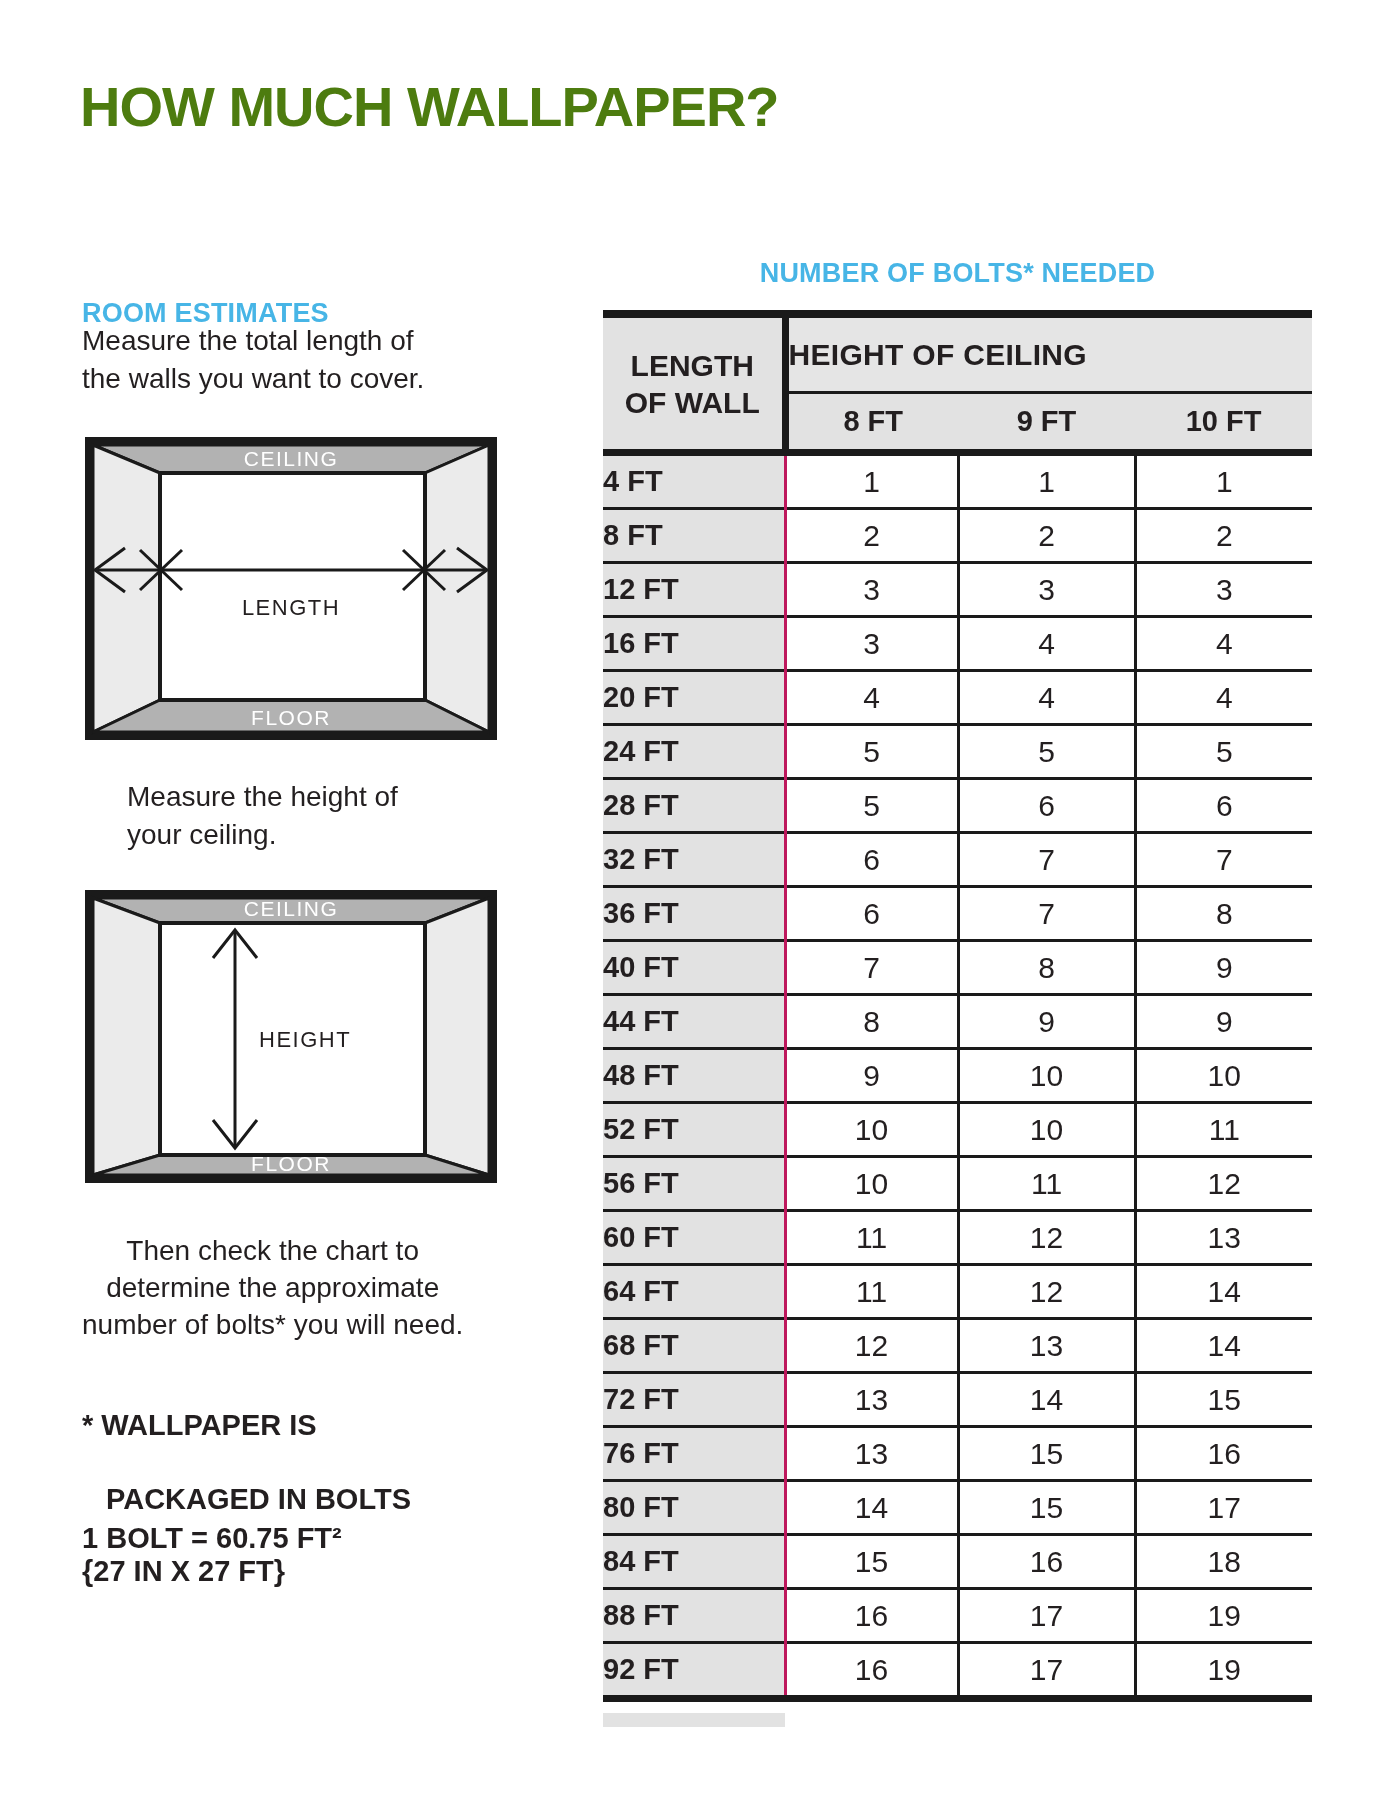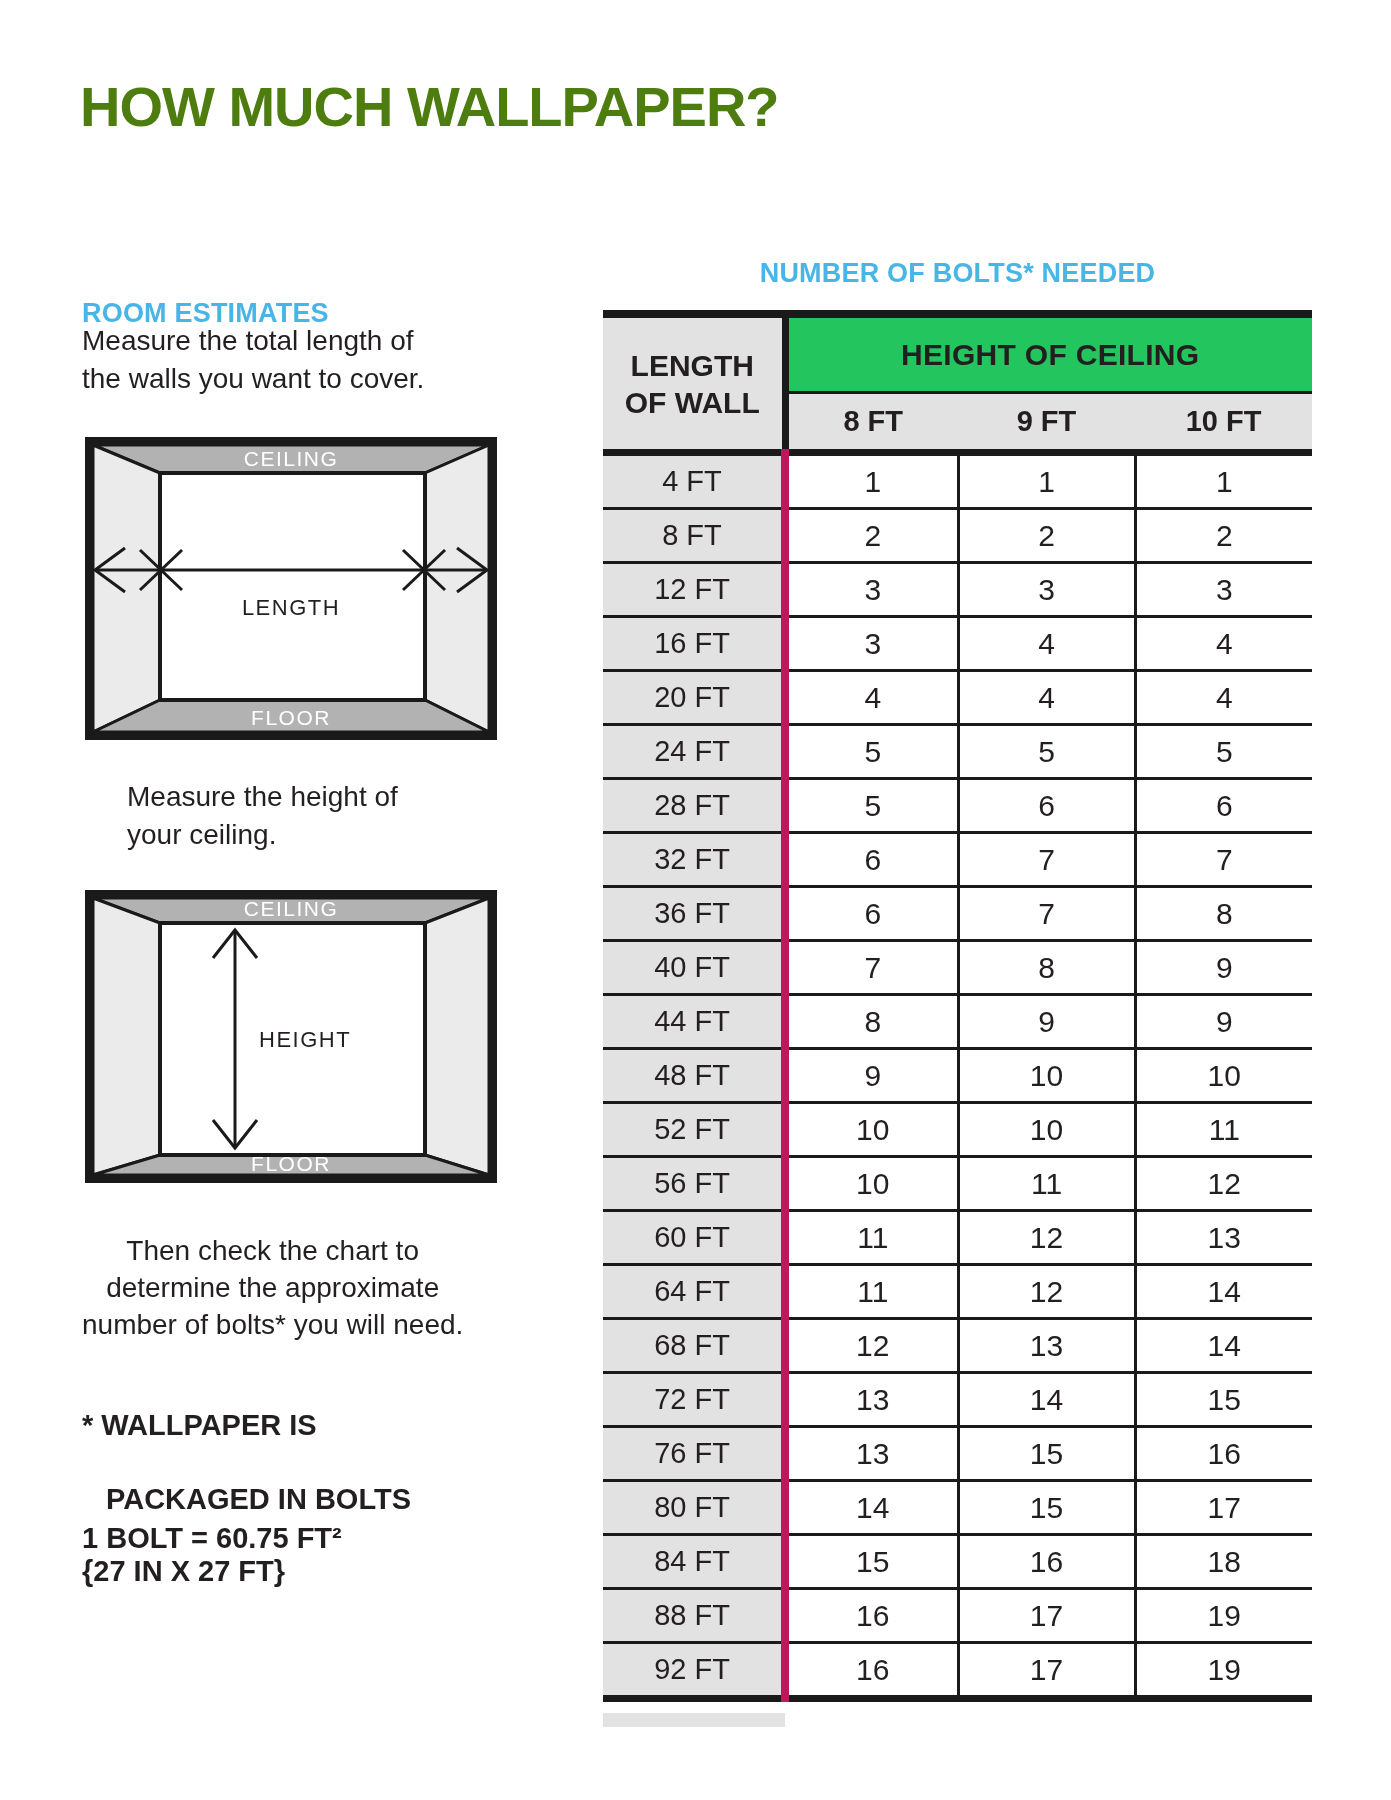--- a/index.html
+++ b/index.html
@@ -37,30 +37,30 @@
     border-collapse:collapse;table-layout:fixed;width:709px;
     border-top:8px solid #1a1a1a;border-bottom:7px solid #1a1a1a;
   }
   .bolt-table td,.bolt-table th{padding:0;margin:0;}
   .col-len{width:182px;}.col-a{width:173px;}.col-b{width:177px;}.col-c{width:177px;}
   .len-head{
     background:#e2e2e2;border-right:7px solid #1a1a1a;border-bottom:7px solid #1a1a1a;
     font-weight:bold;font-size:30px;line-height:37px;text-align:center;color:#231f20;
   }
   .hoc-head{
-    background:#22c55e;border-bottom:3px solid #1a1a1a;height:73px;
-    font-weight:bold;font-size:30px;text-align:center;letter-spacing:0.3px;
+    background:#e5e5e5;border-bottom:3px solid #1a1a1a;height:73px;
+    font-weight:bold;font-size:30px;text-align:left;letter-spacing:0.3px;
   }
   .sub-head{
     background:#e2e2e2;border-bottom:7px solid #1a1a1a;height:55px;
     font-weight:bold;font-size:29px;text-align:center;
   }
   .len-cell{
-    background:#e2e2e2;border-right:8px solid #be185d;border-top:3px solid #1a1a1a;
-    font-weight:normal;font-size:29px;text-align:center;height:51px;
+    background:#e2e2e2;border-right:3px solid #be185d;border-top:3px solid #1a1a1a;
+    font-weight:bold;font-size:29px;height:51px;
   }
   .num-cell{
     border-top:3px solid #1a1a1a;border-left:3px solid #1a1a1a;
     font-size:30px;text-align:center;background:#ffffff;
   }
   .num-cell.first{border-left:none;}
   .footer-tab{left:603px;top:1713px;width:182px;height:14px;background:#e2e2e2;}
 </style>
 </head>
 <body>

